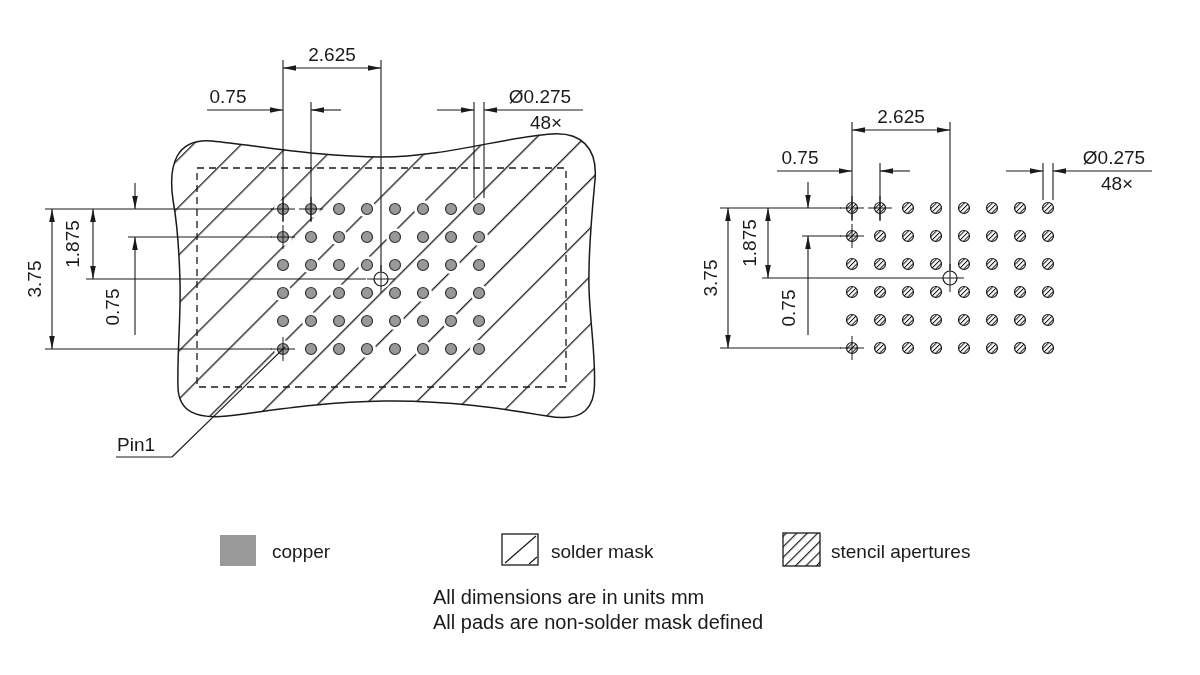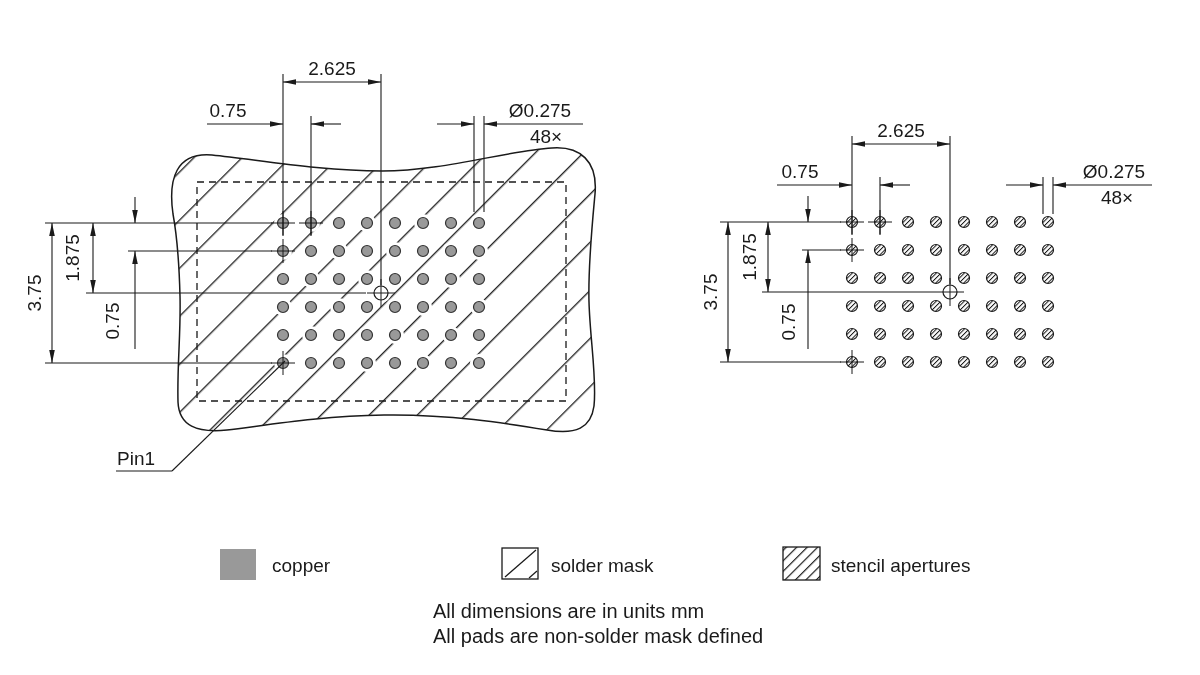--- a/index.html
+++ b/index.html
@@ -1,16 +1,16 @@
 <!DOCTYPE html>
 <html><head>
 <meta charset="utf-8">
 <style>
   html,body{margin:0;padding:0;background:#ffffff;}
-  .stage{width:1200px;height:658px;position:relative;background:#fff;margin-top:14px;}
+  .stage{width:1200px;height:658px;position:relative;background:#fff;}
   svg{display:block;}
   .t{font-family:"Liberation Sans","DejaVu Sans",sans-serif;fill:#1a1a1a;}
   .dim{font-size:19px;}
   .note{font-size:20px;}
   .leg{font-size:19px;}
   .ln{stroke:#1a1a1a;stroke-width:1.1;fill:none;}
   .thick{stroke:#1a1a1a;stroke-width:1.5;fill:#ffffff;}
 </style>
 </head>
 <body>

